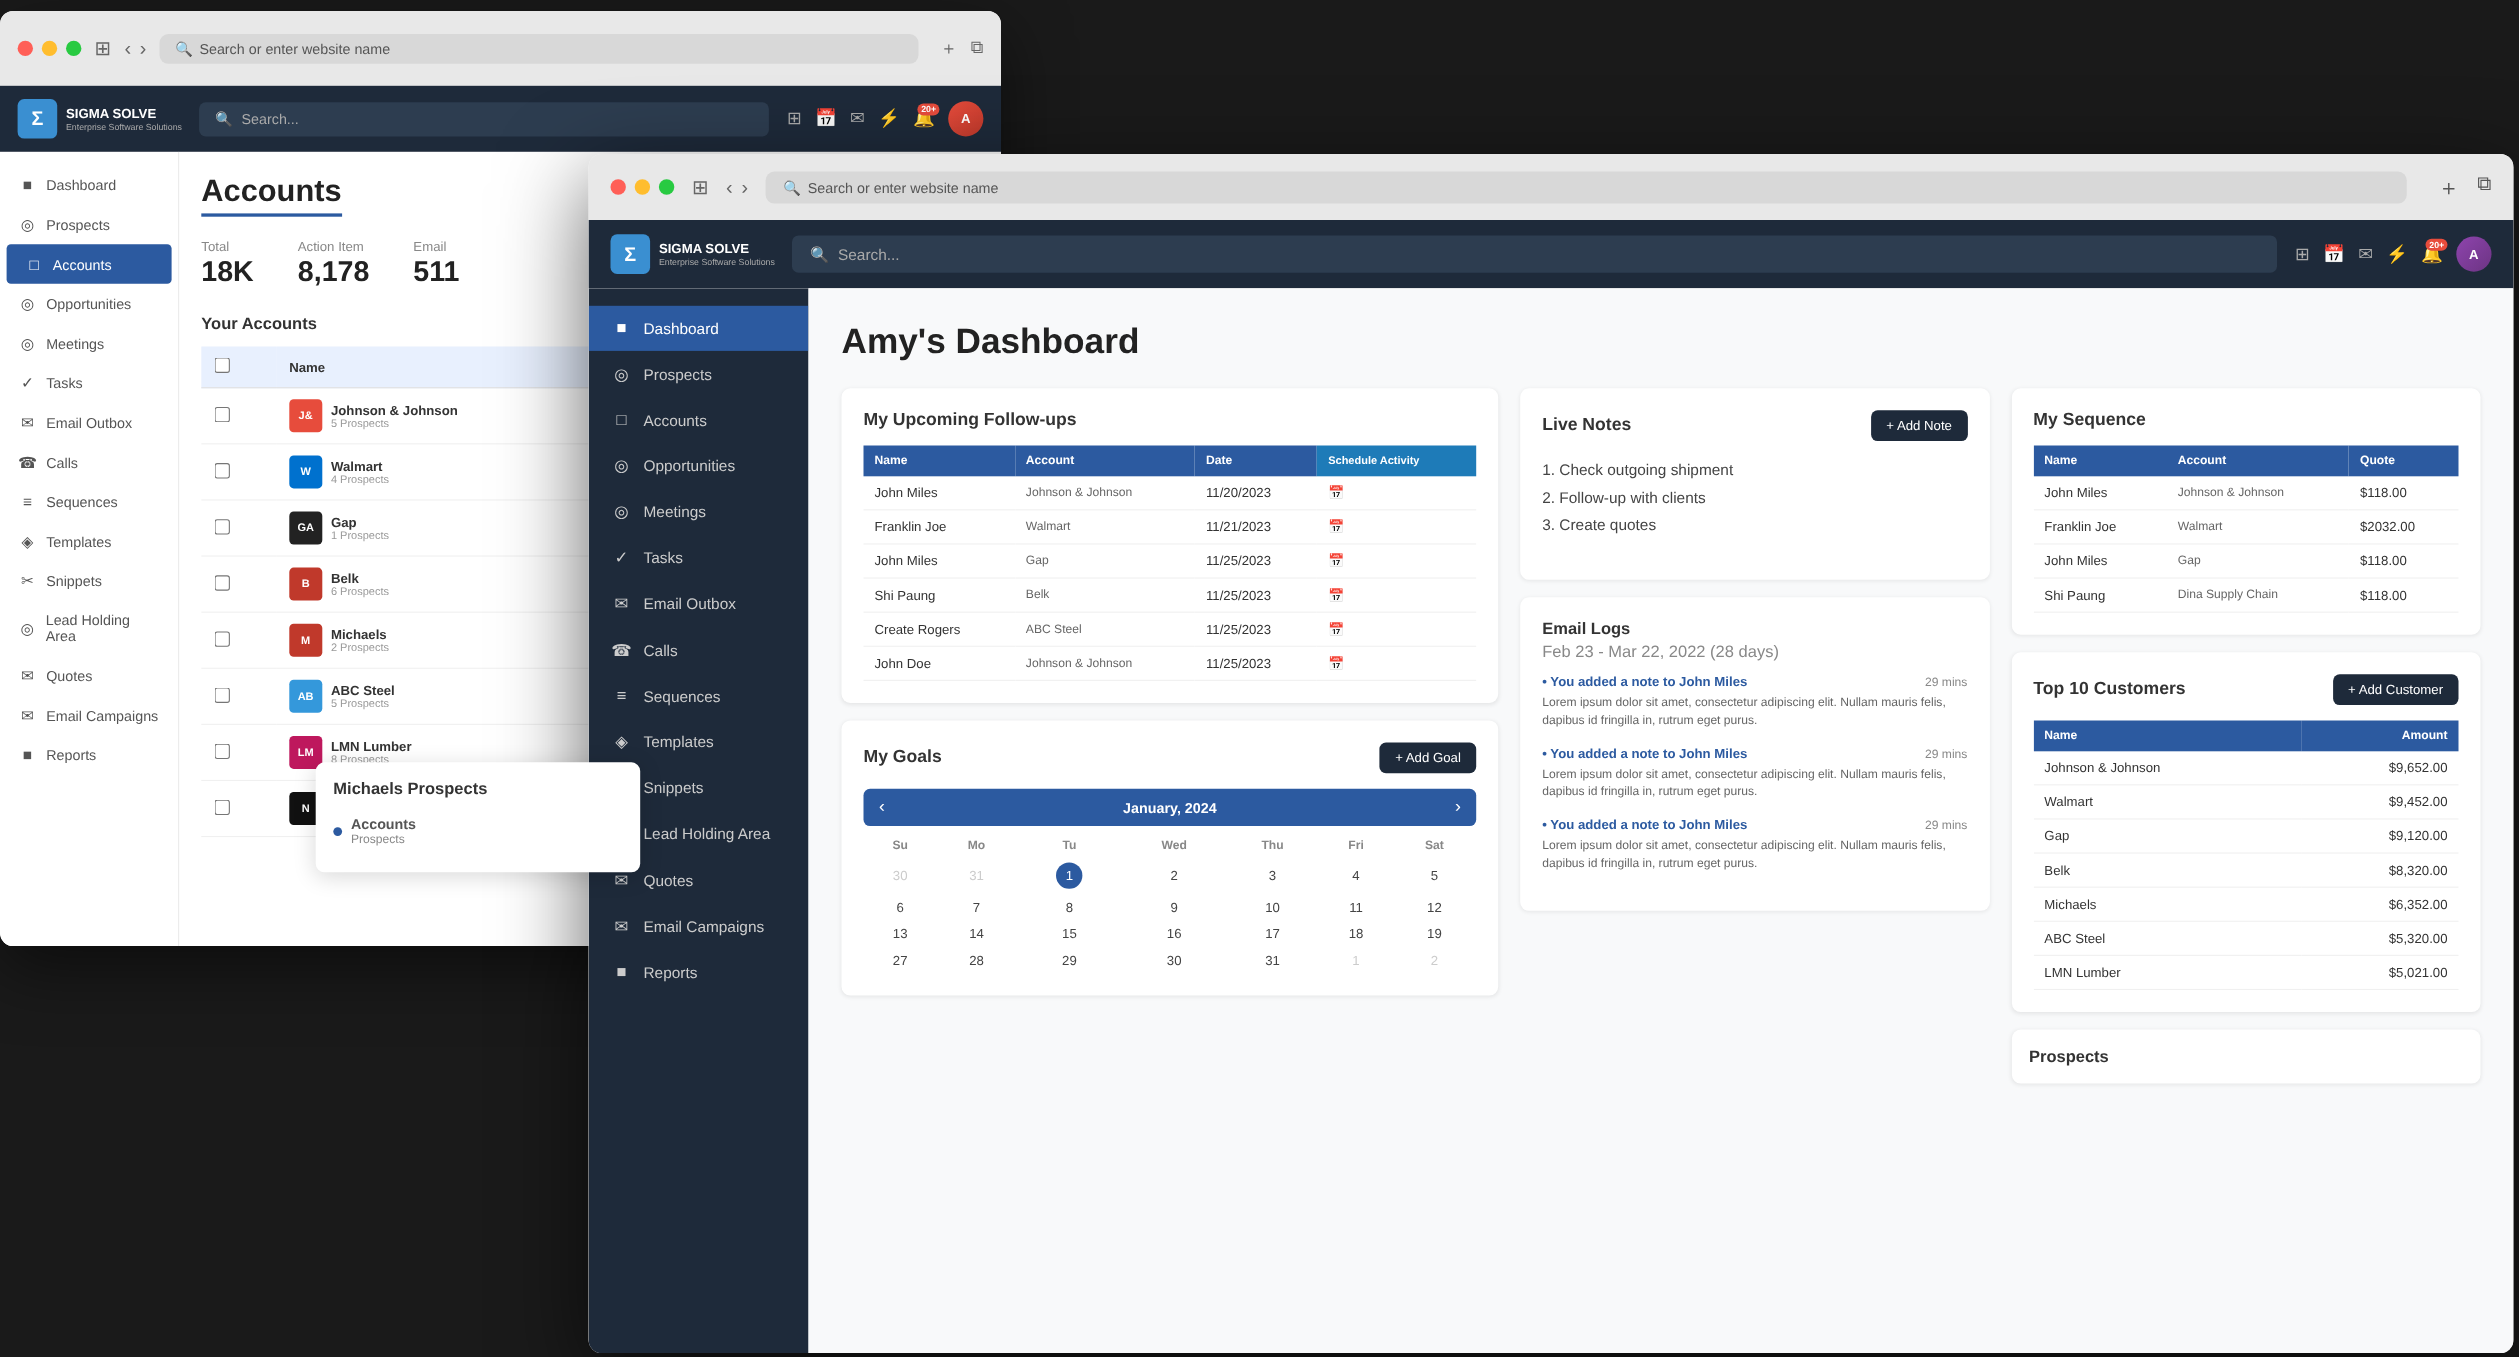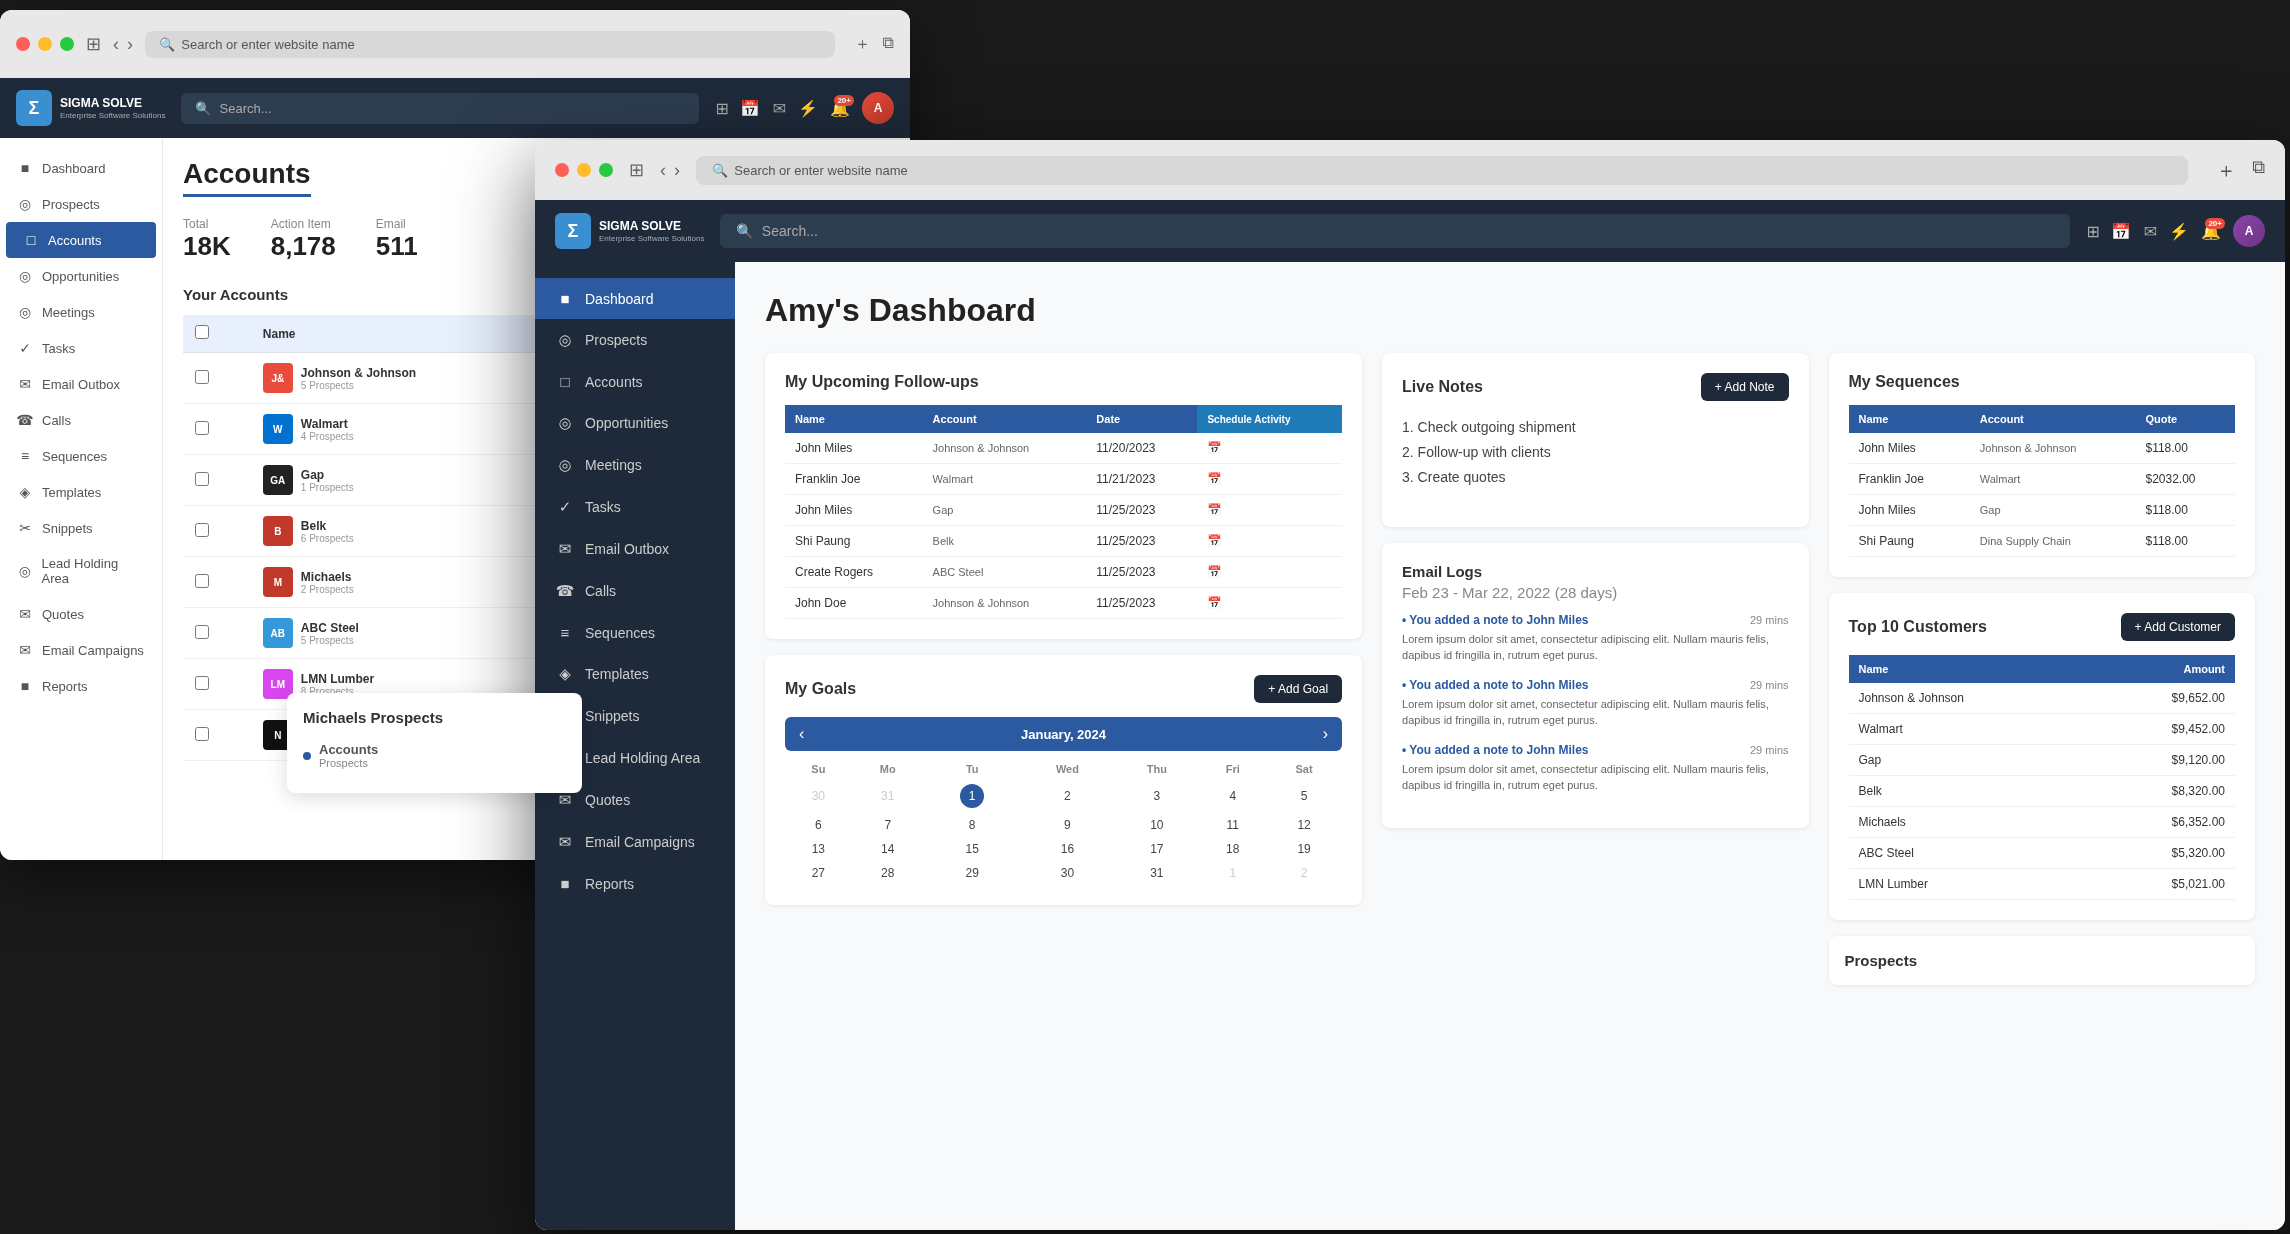--- a/index.html
+++ b/index.html
@@ -687,21 +687,21 @@
         </div>
       </div>
     </td>
     <td><span class="tag-badge">Moving</span></td>
     <td style="font-size:11px;color:#999;"></td>
   </tr>
               <tr>
     <td><input type="checkbox" class="checkbox-1" style=""></td>
     <td>
       <div class="company-cell">
-        <div class="company-logo" style="background:#d946ef;">LM</div>
+        <div class="company-logo" style="background:#be185d;">LM</div>
         <div>
           <div class="company-name">LMN Lumber</div>
           <div class="company-sub">8 Prospects</div>
         </div>
       </div>
     </td>
     <td><span class="tag-badge">Truckship</span></td>
     <td style="font-size:11px;color:#999;"></td>
   </tr>
               <tr>
@@ -1005,21 +1005,21 @@
     </div>
     <div class="log-text">Lorem ipsum dolor sit amet, consectetur adipiscing elit. Nullam mauris felis, dapibus id fringilla in, rutrum eget purus.</div>
   </div>
                 </div>
             </div>
           </div>
 
           <div>
 
             <div class="section-card">
-              <div class="pipeline-title">My Sequences</div>
+              <div class="pipeline-title">My Sequence</div>
               <table class="pipeline-table">
                 <thead>
                   <tr>
                     <th>Name</th>
                     <th>Account</th>
                     <th>Quote</th>
                   </tr>
                 </thead>
                 <tbody id="pipeline-tbody">
                 <tr>

